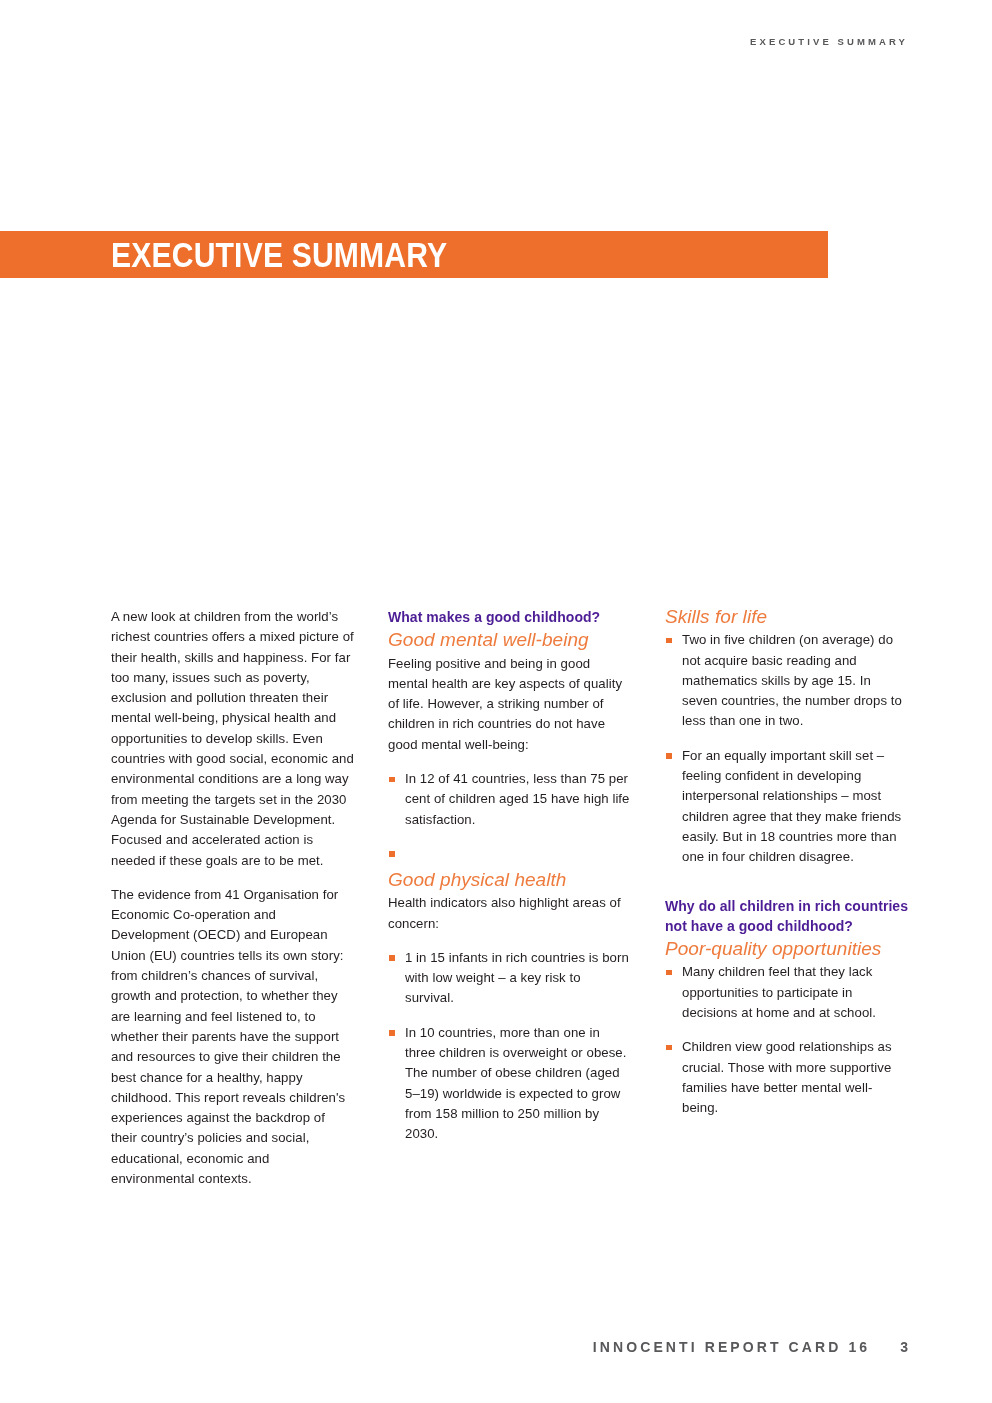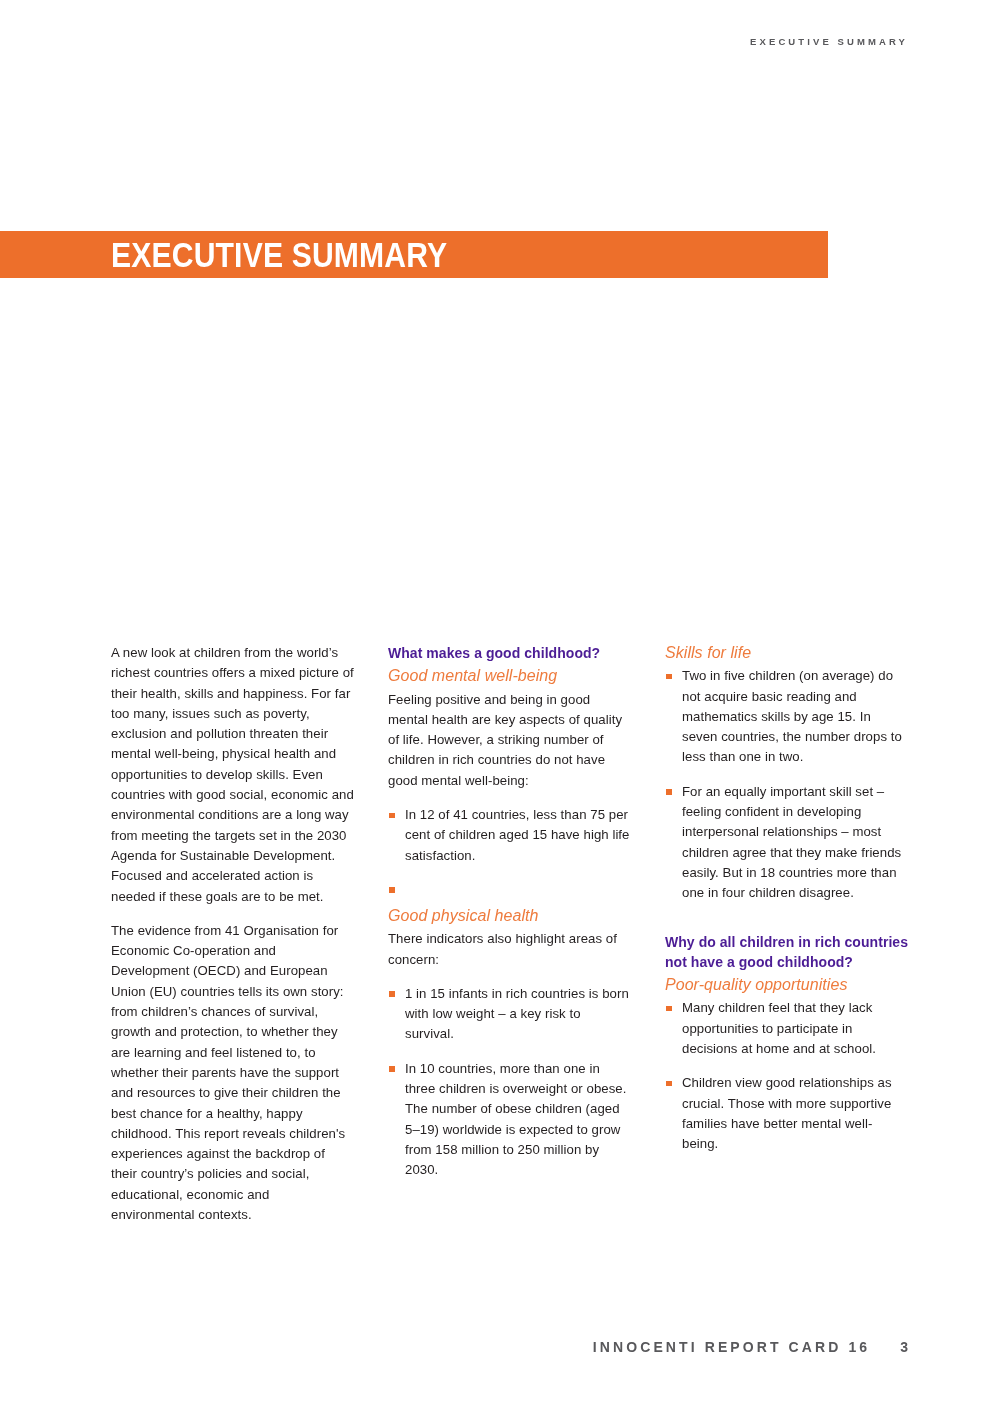--- a/index.html
+++ b/index.html
@@ -50,21 +50,20 @@
   }
 
   
   .columns {
     position: absolute;
     left: 111px;
     top: 607px;
     width: 800px;
     display: flex;
     gap: 0;
-    margin-top: 36px;
   }
   .col {
     width: 243px;
     margin-right: 34px;
   }
   .col:last-child { margin-right: 0; }
 
   p.body-text {
     margin: 0 0 14px 0;
     font-size: 13.2px;
@@ -79,21 +78,21 @@
     font-size: 14px;
     line-height: 20.3px;
     font-weight: 700;
     color: #4c1d95;
     letter-spacing: 0.05px;
   }
   h2.section-heading.spaced { margin-top: 14px; }
 
   h3.sub-heading {
     margin: 0 0 3px 0;
-    font-size: 16px;
+    font-size: 19px;
     line-height: 20.3px;
     font-weight: 400;
     font-style: italic;
     color: #EE7B3D;
     letter-spacing: 0.05px;
   }
   h3.sub-heading.spaced { margin-top: 12px; }
 
   ul.bullets {
     list-style: none;
@@ -154,21 +153,21 @@
     <div class="col">
       <h2 class="section-heading">What makes a good childhood?</h2>
       <h3 class="sub-heading">Good mental well-being</h3>
       <p class="body-text">Feeling positive and being in good mental health are key aspects of quality of life. However, a striking number of children in rich countries do not have good mental well-being:</p>
       <ul class="bullets">
         <li><span class="bullet-marker"></span><span>In 12 of 41 countries, less than 75 per cent of children aged 15 have high life satisfaction.</span></li>
         <li><span class="bullet-marker"></span></li>
       </ul>
       <div class="list-gap"></div>
       <h3 class="sub-heading spaced">Good physical health</h3>
-      <p class="body-text">There indicators also highlight areas of concern:</p>
+      <p class="body-text">Health indicators also highlight areas of concern:</p>
       <ul class="bullets">
         <li><span class="bullet-marker"></span><span>1 in 15 infants in rich countries is born with low weight – a key risk to survival.</span></li>
         <li><span class="bullet-marker"></span><span>In 10 countries, more than one in three children is overweight or obese. The number of obese children (aged 5–19) worldwide is expected to grow from 158 million to 250 million by 2030.</span></li>
       </ul>
       <div class="list-gap"></div>
     </div>
     <div class="col">
       <h3 class="sub-heading">Skills for life</h3>
       <ul class="bullets">
         <li><span class="bullet-marker"></span><span>Two in five children (on average) do not acquire basic reading and mathematics skills by age 15. In seven countries, the number drops to less than one in two.</span></li>

